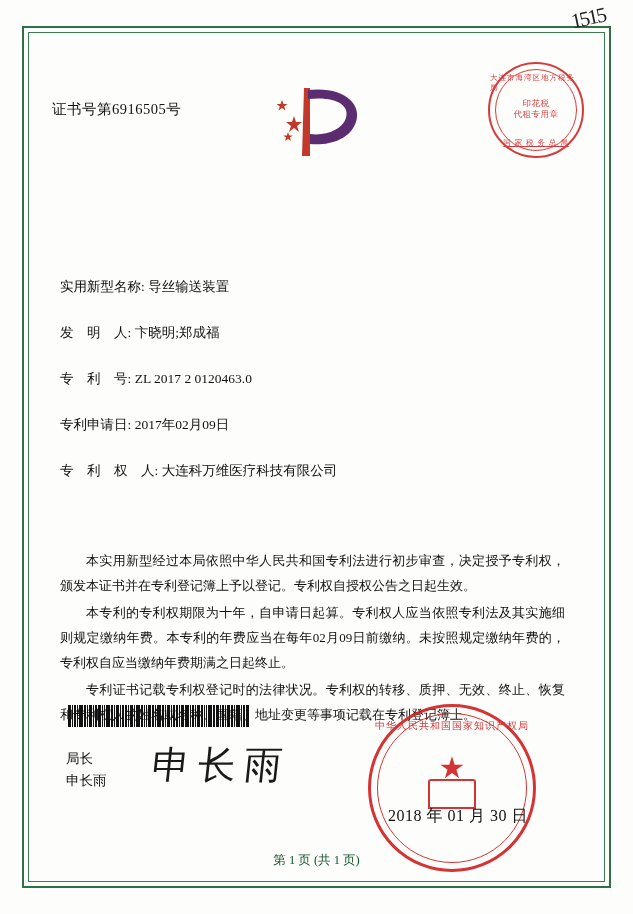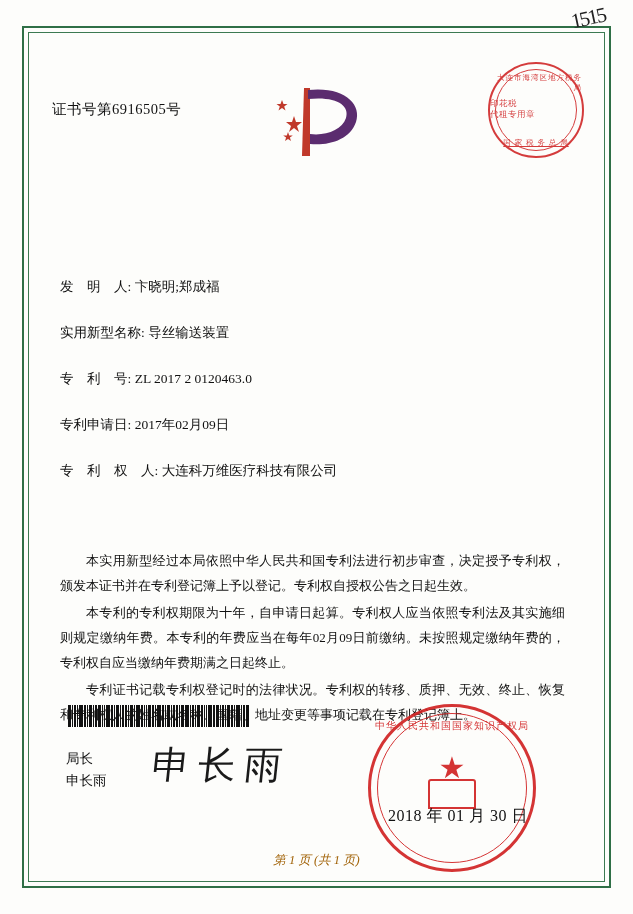--- a/index.html
+++ b/index.html
@@ -89,29 +89,30 @@
   .stamp-top .ring {
     position: absolute;
     left: 5px; top: 5px; right: 5px; bottom: 5px;
     border: 1px solid #cf2222;
     border-radius: 50%;
   }
   .stamp-top .mid {
     position: absolute;
     left: 0; right: 0;
     top: 34px;
+    text-align: center;
     font-size: 8.5px;
     line-height: 11px;
     letter-spacing: 0.5px;
   }
   .stamp-top .arc {
     position: absolute;
     left: 0; right: 0;
     top: 9px;
-    text-align: right;
+    text-align: left;
     font-size: 7.5px;
     letter-spacing: 1px;
   }
   .stamp-top .arc-bottom {
     position: absolute;
     left: 0; right: 0;
     bottom: 8px;
     text-align: center;
     font-size: 7.5px;
     letter-spacing: 1px;
@@ -258,22 +259,21 @@
     color: #111;
     letter-spacing: 0.5px;
   }
 
   .page-footer {
     position: absolute;
     left: 0; right: 0;
     top: 852px;
     text-align: center;
     font-size: 12.5px;
-    color: #a16207;
-    font-style: italic;
+    color: #14532d;
   }
 </style>
 </head>
 <body>
 
 <div class="page">
 
   <div class="border-outer"></div>
   <div class="border-inner"></div>
 
@@ -297,26 +297,26 @@
     <div class="mid">
       <div>印花税</div>
       <div>代租专用章</div>
     </div>
     <div class="arc-bottom">国 家 税 务 总 局</div>
   </div>
 
 
   <div class="fields">
     <div class="field-row">
+      <span class="field-label">实用新型名称:</span>
+      <span class="field-value">导丝输送装置</span>
+    </div>
+    <div class="field-row">
       <span class="field-label">发　明　人:</span>
       <span class="field-value">卞晓明;郑成福</span>
-    </div>
-    <div class="field-row">
-      <span class="field-label">实用新型名称:</span>
-      <span class="field-value">导丝输送装置</span>
     </div>
     <div class="field-row">
       <span class="field-label">专　利　号:</span>
       <span class="field-value">ZL 2017 2 0120463.0</span>
     </div>
     <div class="field-row">
       <span class="field-label">专利申请日:</span>
       <span class="field-value">2017年02月09日</span>
     </div>
     <div class="field-row">

